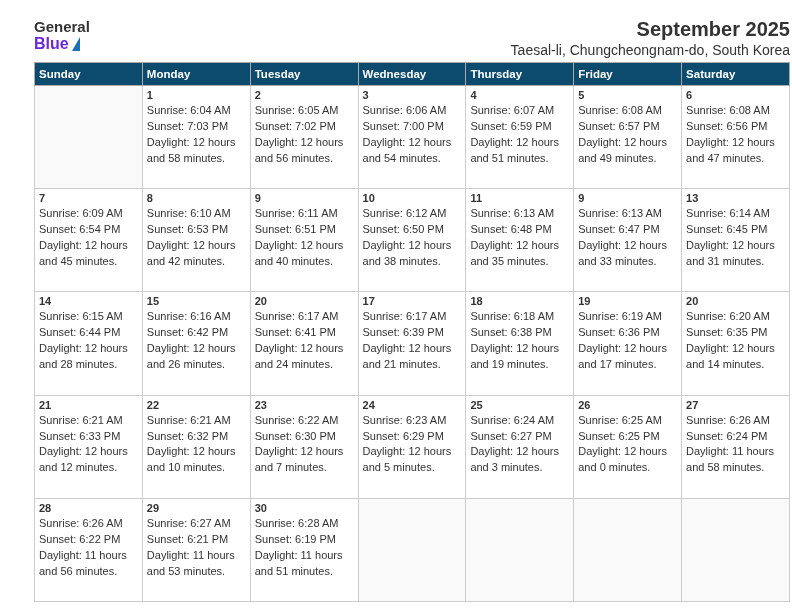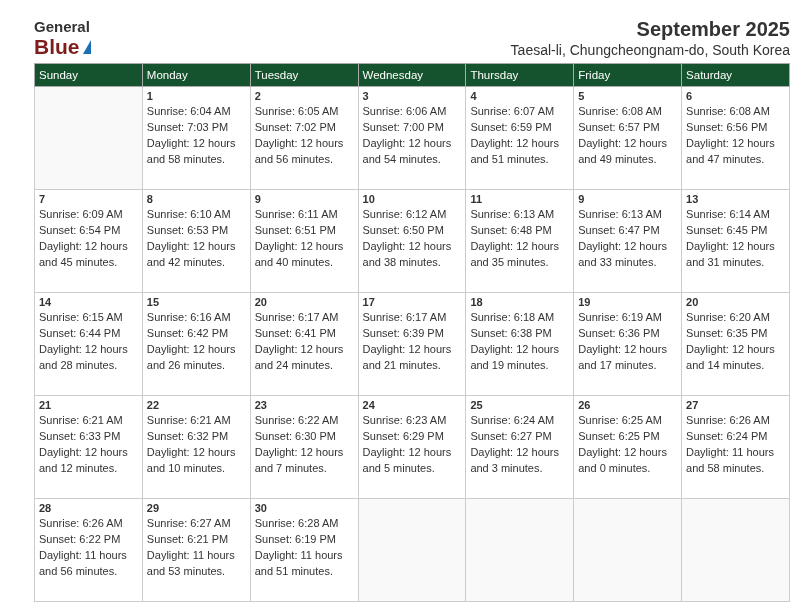--- a/index.html
+++ b/index.html
@@ -40,24 +40,24 @@
       color: #333;
       margin-top: 2px;
     }
     .calendar {
       width: 100%;
       border-collapse: collapse;
       flex: 1;
       table-layout: fixed;
     }
     .calendar th {
-      background: #14532d;
+      background: #0c4a6e;
       color: #fff;
       font-size: 11.5px;
-      font-weight: normal;
+      font-weight: bold;
       padding: 5px 4px;
       text-align: left;
       border: 1px solid #aaa;
     }
     .calendar td {
       vertical-align: top;
       padding: 3px 4px;
       border: 1px solid #ccc;
       font-size: 9.5px;
       color: #333;
@@ -90,21 +90,21 @@
   </style>
 </head>
 <body>
 
 <div class="page">
   <div class="header">
     <div class="logo-wrapper">
       <div class="logo-text-group">
         <span style="font-size:15px;font-weight:bold;color:#333;line-height:1.15;">General</span>
         <span style="display:flex;align-items:center;">
-          <span style="font-size:21px;font-weight:bold;color:#7f1d1d;line-height:1.15;">Blue</span>
+          <span style="font-size:16px;font-weight:bold;color:#6d28d9;line-height:1.15;">Blue</span>
           <span style="display:inline-block;margin-left:3px;width:0;height:0;border-left:8px solid transparent;border-bottom:14px solid #1a6fb5;"></span>
         </span>
       </div>
     </div>
     <div class="title-block">
       <div class="month-title">September 2025</div>
       <div class="location">Taesal-li, Chungcheongnam-do, South Korea</div>
     </div>
   </div>
 

